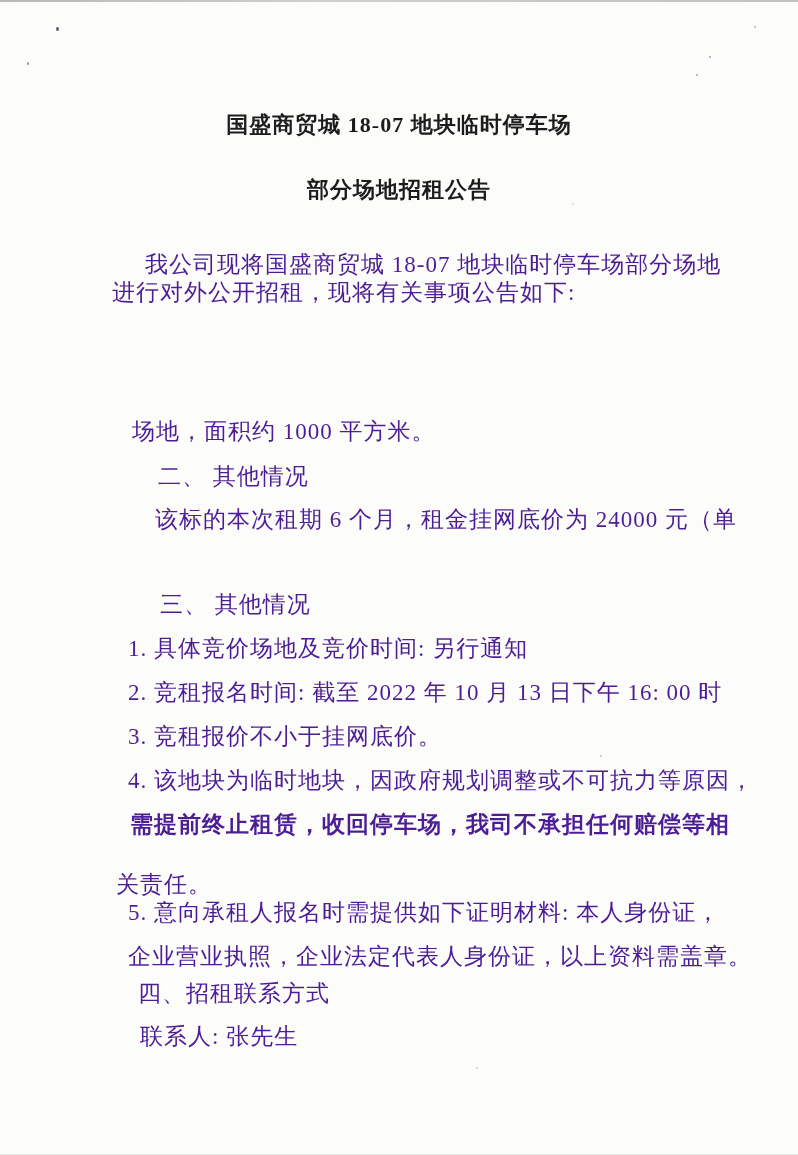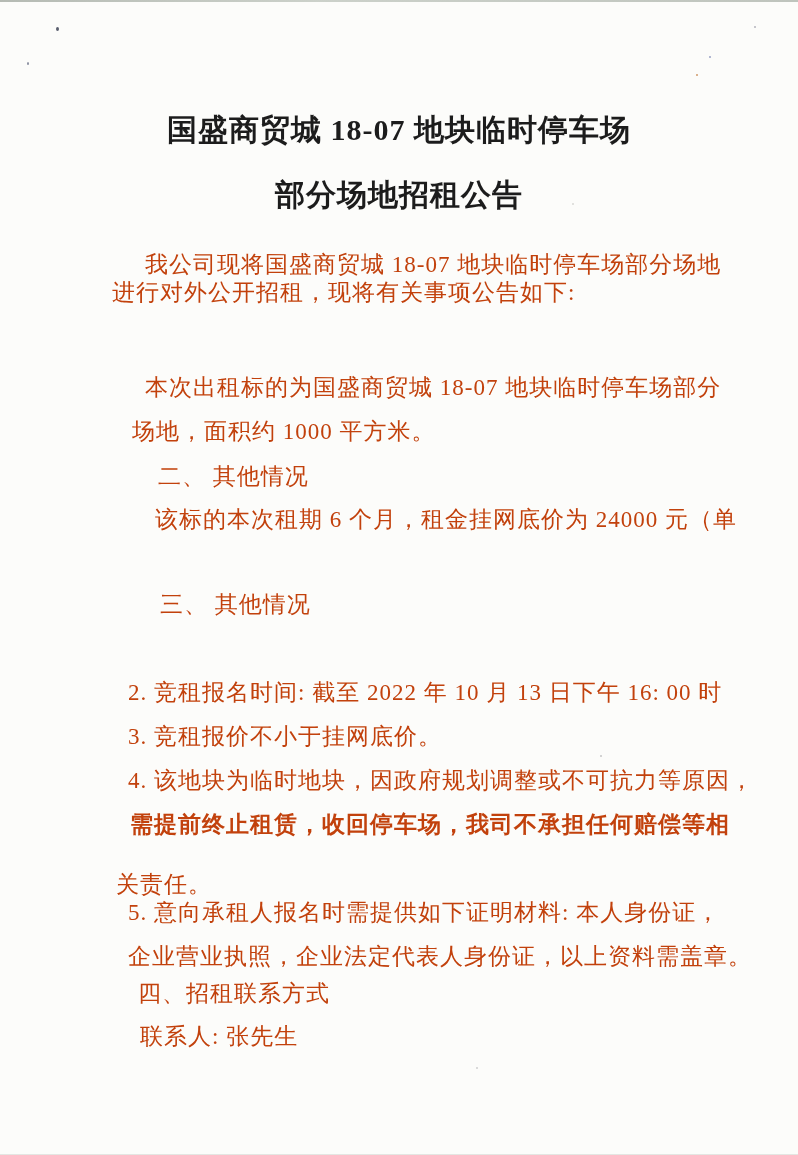--- a/index.html
+++ b/index.html
@@ -22,30 +22,30 @@
   }
   .scan-edge-bottom {
     position: absolute; bottom: 0; left: 0;
     width: 798px; height: 1px;
     background: #e4e6e2;
   }
   .speck { position: absolute; border-radius: 50%; }
   .title-line {
     position: absolute; left: 0; width: 798px;
     text-align: center;
-    font-size: 30px; font-weight: 700;
+    font-size: 22px; font-weight: 700;
     color: #1c1c1c;
     letter-spacing: 1px;
     white-space: nowrap;
   }
   .ln {
     position: absolute;
     font-size: 23px;
     line-height: 29px;
-    color: #c2410c;
+    color: #4c1d95;
     letter-spacing: 1px;
     white-space: nowrap;
   }
 </style>
 </head>
 <body>
 
 <div class="page">
 
   <div class="scan-edge-top"></div>
@@ -58,25 +58,25 @@
   <div class="speck" style="left:696px; top:74px; width:2px; height:2px; background:#d09a6a;"></div>
   <div class="speck" style="left:600px; top:755px; width:2px; height:2px; background:#c6c6c6;"></div>
   <div class="speck" style="left:476px; top:1067px; width:2px; height:2px; background:#cfcfcf;"></div>
   <div class="speck" style="left:572px; top:203px; width:2px; height:2px; background:#d8d8d4;"></div>
 
   <div class="title-line" style="top:110px;">国盛商贸城 18-07 地块临时停车场</div>
   <div class="title-line" style="top:175px;">部分场地招租公告</div>
 
   <div class="ln" style="top:250px; left:145px;">我公司现将国盛商贸城 18-07 地块临时停车场部分场地</div>
   <div class="ln" style="top:278px; left:112px;">进行对外公开招租，现将有关事项公告如下:</div>
-  <div class="ln" style="top:373px; left:145px;">本次出租标的为国盛商贸城 18-07 地块临时停车场部分</div>
   <div class="ln" style="top:417px; left:112px;margin-left:20px;">场地，面积约 1000 平方米。</div>
   <div class="ln" style="top:462px; left:158px;">二、 其他情况</div>
   <div class="ln" style="top:505px; left:155px;">该标的本次租期 6 个月，租金挂网底价为 24000 元（单</div>
   <div class="ln" style="top:590px; left:160px;">三、 其他情况</div>
+  <div class="ln" style="top:634px; left:128px;">1. 具体竞价场地及竞价时间: 另行通知</div>
   <div class="ln" style="top:678px; left:128px;">2. 竞租报名时间: 截至 2022 年 10 月 13 日下午 16: 00 时</div>
   <div class="ln" style="top:722px; left:128px;">3. 竞租报价不小于挂网底价。</div>
   <div class="ln" style="top:766px; left:128px;">4. 该地块为临时地块，因政府规划调整或不可抗力等原因，</div>
   <div class="ln" style="top:810px; left:130px;font-weight:bold;">需提前终止租赁，收回停车场，我司不承担任何赔偿等相</div>
   <div class="ln" style="top:854px; left:116px;margin-top:16px;">关责任。</div>
   <div class="ln" style="top:898px; left:128px;">5. 意向承租人报名时需提供如下证明材料: 本人身份证，</div>
   <div class="ln" style="top:942px; left:128px;">企业营业执照，企业法定代表人身份证，以上资料需盖章。</div>
   <div class="ln" style="top:979px; left:138px;">四、招租联系方式</div>
   <div class="ln" style="top:1022px; left:140px;">联系人: 张先生</div>
 

